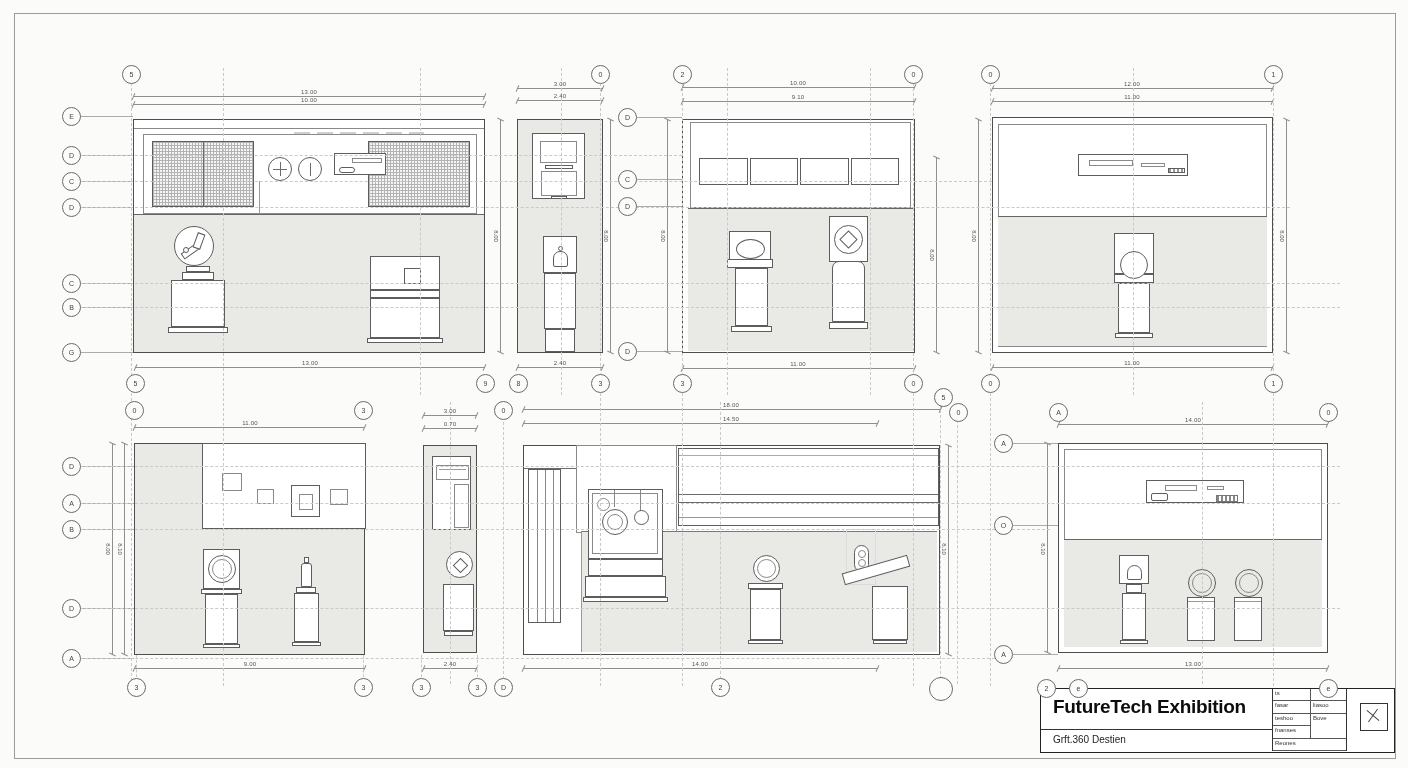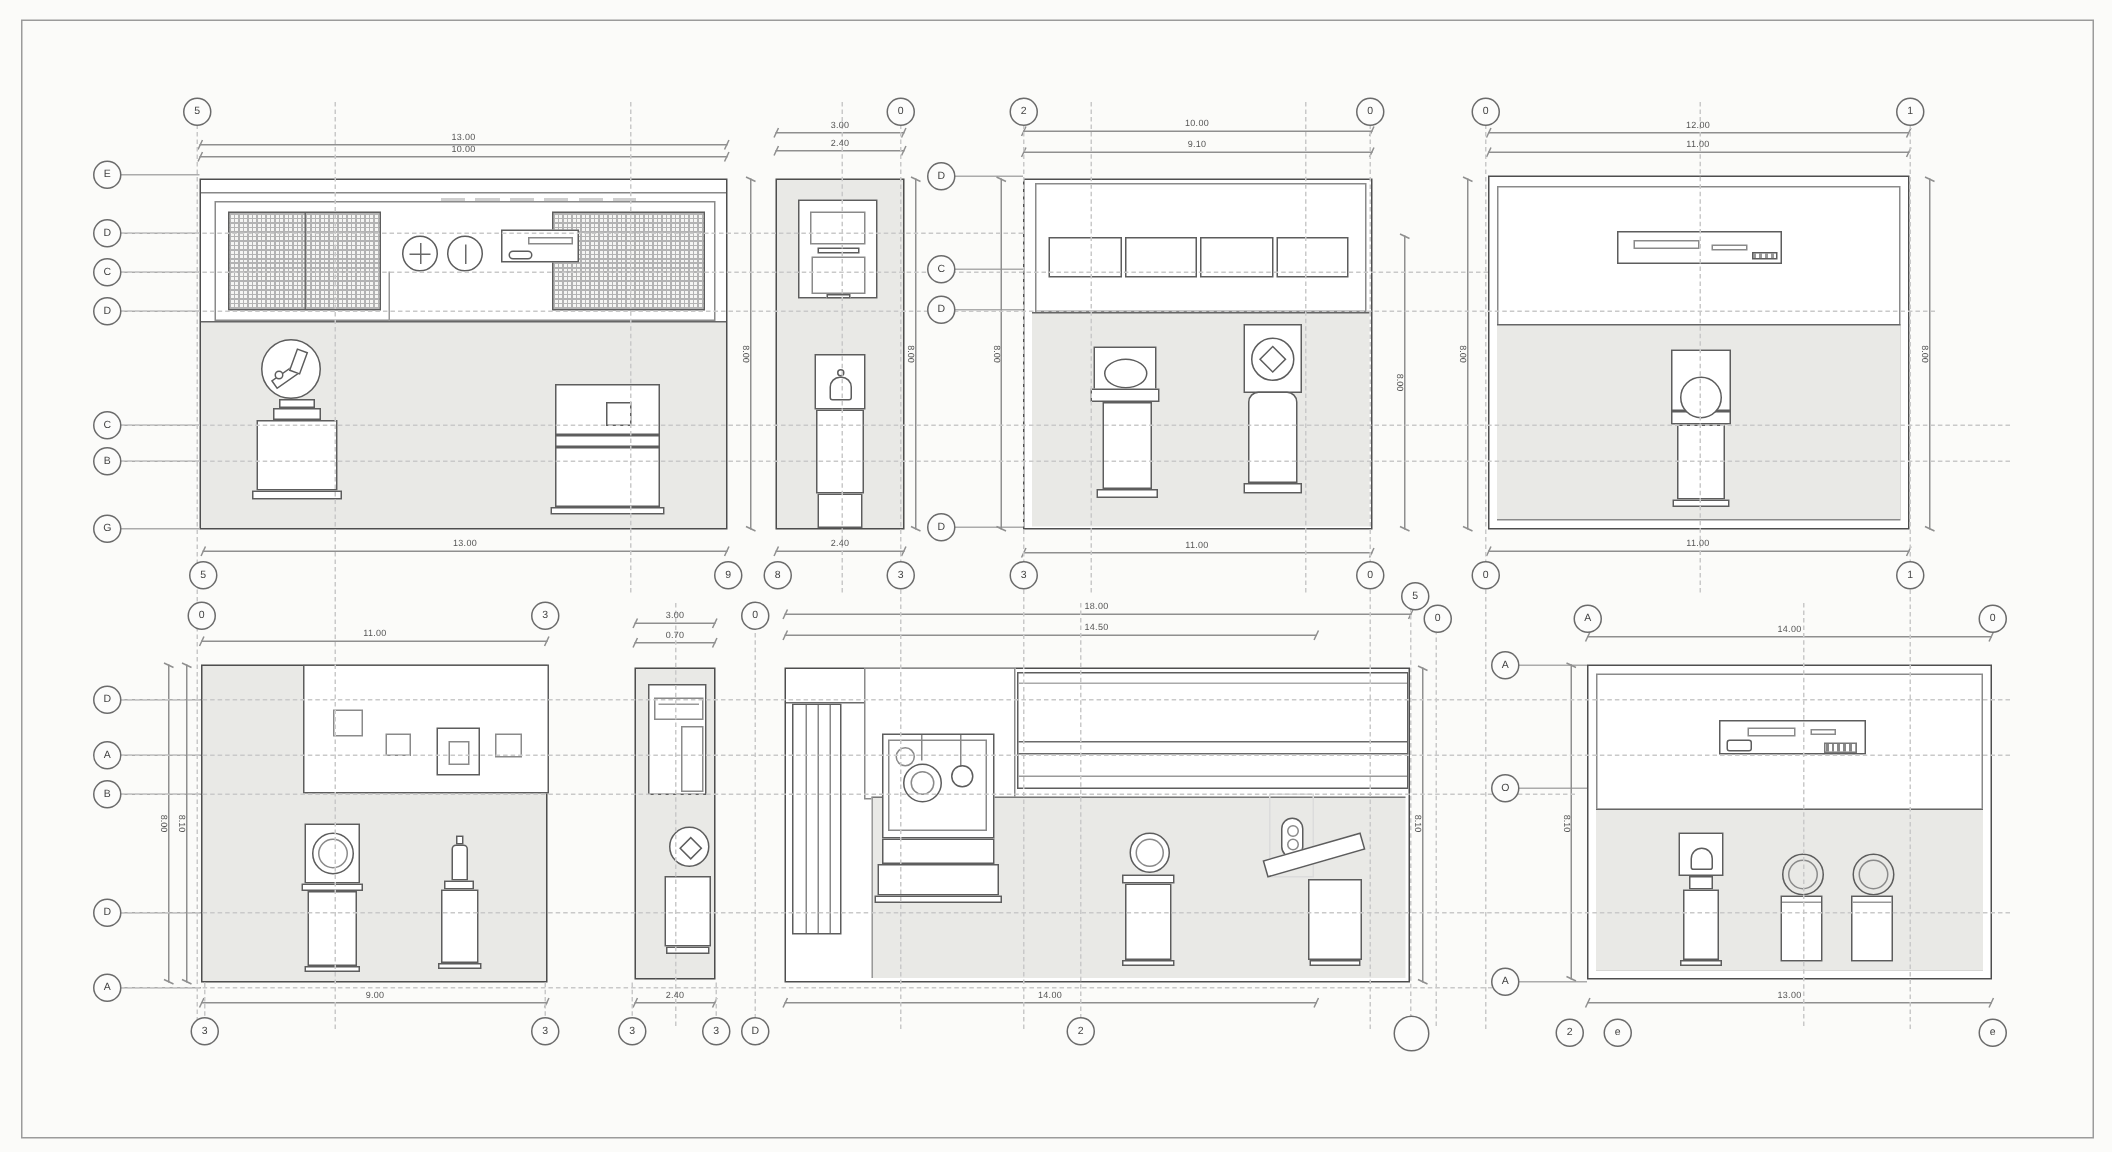--- a/index.html
+++ b/index.html
@@ -428,13 +428,31 @@
   <div class="bub" style="left:363px;top:687px">3</div>
   <div class="bub" style="left:421px;top:687px">3</div>
   <div class="bub" style="left:477px;top:687px">3</div>
   <div class="bub" style="left:503px;top:687px">D</div>
   <div class="bub" style="left:720px;top:687px">2</div>
   <div class="bub big" style="left:940px;top:688px"></div>
   <div class="bub" style="left:1046px;top:688px">2</div>
   <div class="bub" style="left:1078px;top:688px">e</div>
   <div class="bub" style="left:1328px;top:688px">e</div>
 
+  <div id="tblock">
+    <div id="tb-title">FutureTech Exhibition</div>
+    <div id="tb-div"></div>
+    <div id="tb-sub">Grft.360 Destien</div>
+    <div class="tbl" style="left:231px;top:0;width:74px;height:62px">
+      <div class="tbc" style="left:0;top:0;width:38px;height:12px">ts</div>
+      <div class="tbc" style="left:38px;top:0;width:36px;height:12px;border-right:none"></div>
+      <div class="tbc" style="left:0;top:12px;width:38px;height:13px">fasar</div>
+      <div class="tbc" style="left:38px;top:12px;width:36px;height:13px;border-right:none">liasoo</div>
+      <div class="tbc" style="left:0;top:25px;width:38px;height:12px">teshoo</div>
+      <div class="tbc" style="left:38px;top:25px;width:36px;height:25px;border-right:none">Bove</div>
+      <div class="tbc" style="left:0;top:37px;width:38px;height:13px">fnanses</div>
+      <div class="tbc" style="left:0;top:50px;width:74px;height:12px;border-right:none">Reones</div>
+    </div>
+    <div class="a" style="left:305px;top:0;width:48px;height:62px;border-left:1px solid #333">
+      <div id="stampbox"></div>
+    </div>
+  </div>
 </div>
 
 </body></html>

